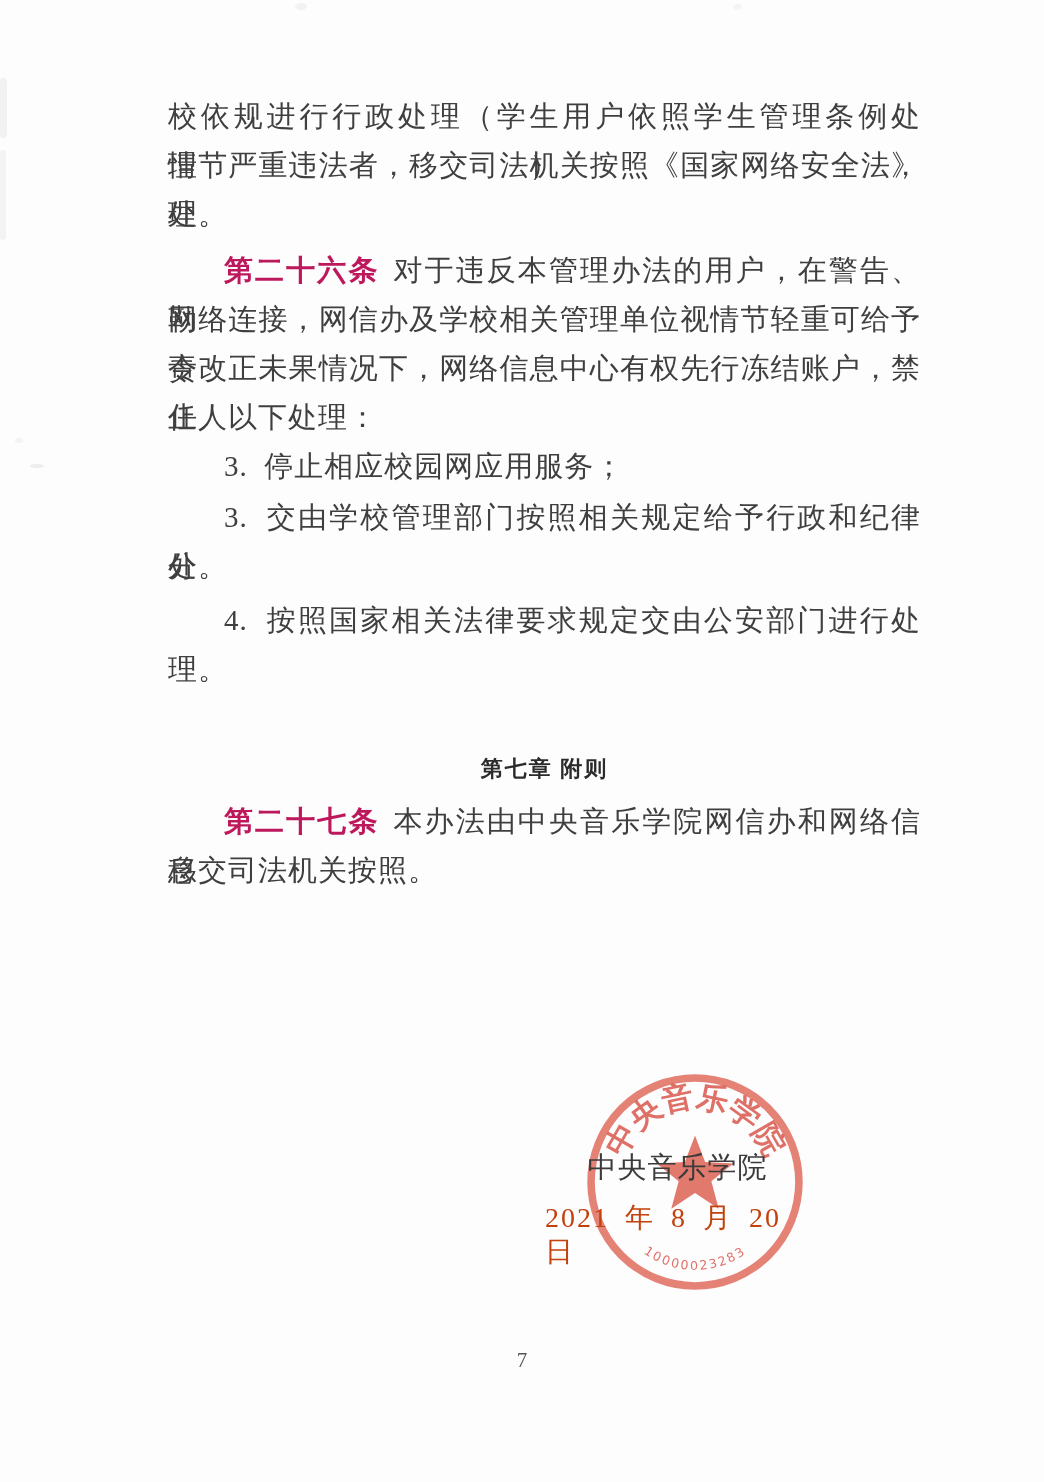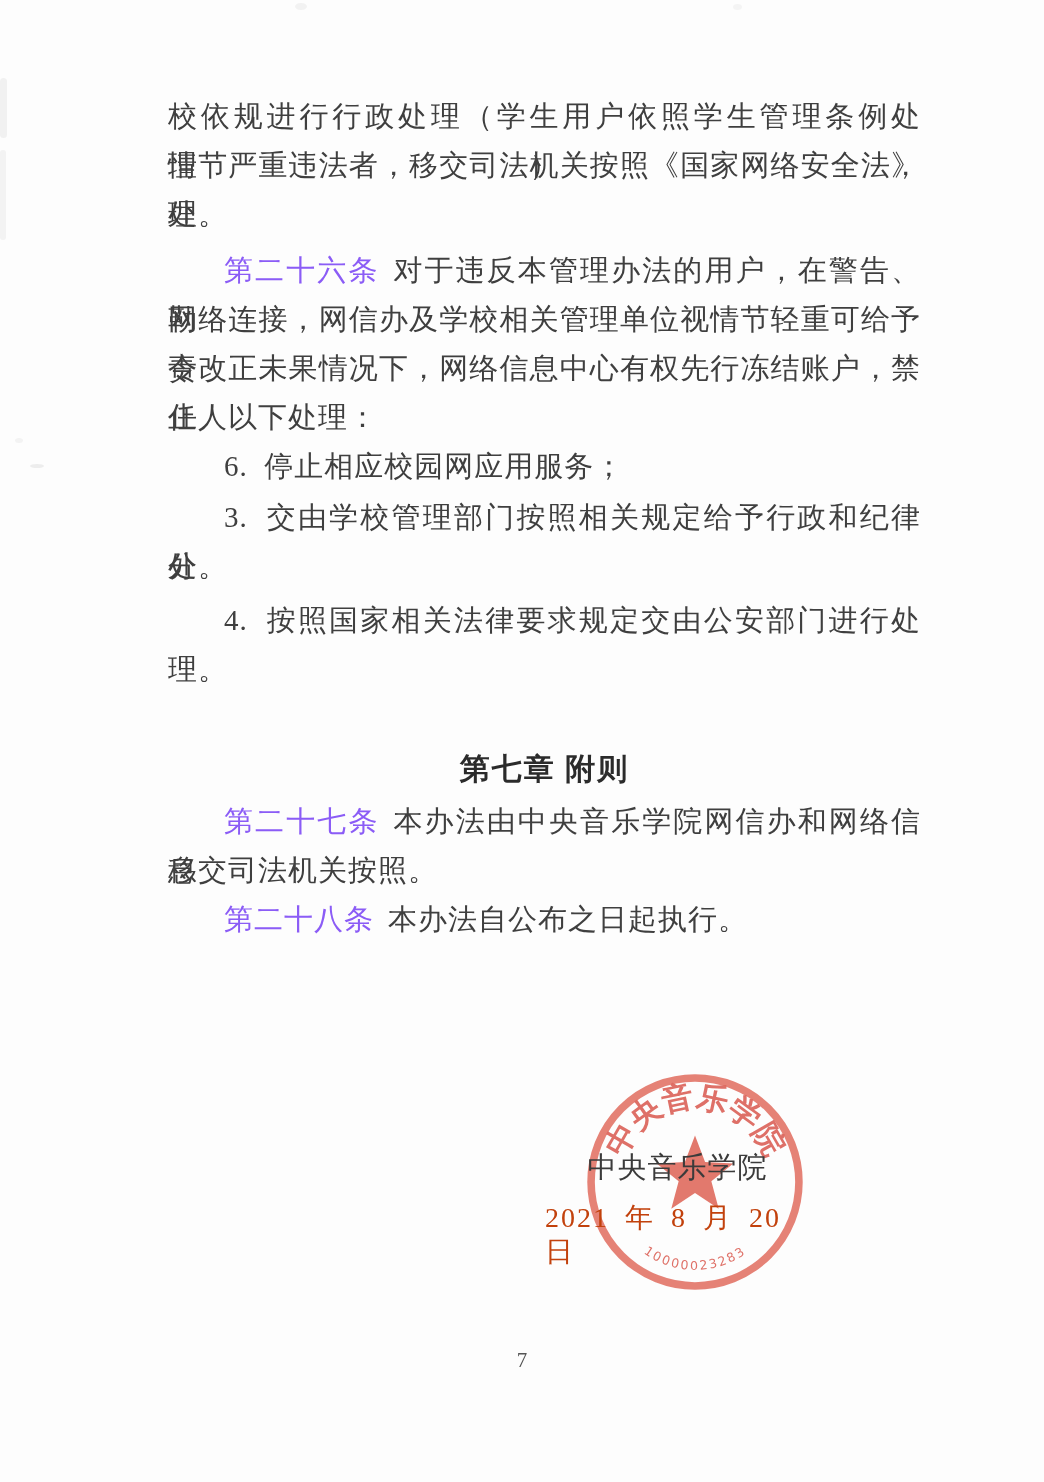--- a/index.html
+++ b/index.html
@@ -38,27 +38,27 @@
     text-align-last: justify;
     text-justify: inter-character;
   }
   .indent { text-indent: 56px; }
   .mt7  { margin-top: 7px; }
   .mt10 { margin-top: 10px; }
   .mt2  { margin-top: 2px; }
   .mt5  { margin-top: 5px; }
   .mt4  { margin-top: 4px; }
   .term {
-    font-weight: normal;
-    color: #8b5cf6;
+    font-weight: bold;
+    color: #be185d;
     margin-right: 14px;
   }
   .chapter-heading {
     margin-top: 50px;
-    font-size: 30px;
+    font-size: 22px;
     line-height: 49px;
     height: 49px;
     font-weight: bold;
     color: #2b2b2b;
     text-align: center;
     letter-spacing: 2px;
   }
   .sig-org {
     position: absolute;
     left: 585px;
@@ -132,32 +132,31 @@
 
     <div class="line full">校依规进行行政处理（学生用户依照学生管理条例处理），</div>
     <div class="line full">情节严重违法者，移交司法机关按照《国家网络安全法》处</div>
     <div class="line">理。</div>
 
     <div class="line full indent mt7"><span class="term">第二十六条</span><span>对于违反本管理办法的用户，在警告、勒</span></div>
     <div class="line full">网络连接，网信办及学校相关管理单位视情节轻重可给予责</div>
     <div class="line full">令改正未果情况下，网络信息中心有权先行冻结账户，禁止</div>
     <div class="line">任人以下处理：</div>
 
-    <div class="line indent">6.  停止相应校园网应用服务；</div>
+    <div class="line indent">3.  停止相应校园网应用服务；</div>
     <div class="line full indent mt2">3.  交由学校管理部门按照相关规定给予行政和纪律处</div>
     <div class="line">分。</div>
     <div class="line full indent mt5">4.  按照国家相关法律要求规定交由公安部门进行处</div>
     <div class="line">理。</div>
 
     <div class="chapter-heading">第七章 附则</div>
 
     <div class="line full indent mt4"><span class="term">第二十七条</span><span>本办法由中央音乐学院网信办和网络信息</span></div>
     <div class="line">移交司法机关按照。</div>
 
-    <div class="line indent"><span class="term">第二十八条</span><span>本办法自公布之日起执行。</span></div>
   </div>
 
   <svg class="seal" viewBox="0 0 220 220" xmlns="http://www.w3.org/2000/svg">
     <defs>
       <path id="ringTextPath" d="M 39.2 88.4 A 74 74 0 0 1 180.8 88.4" fill="none"></path>
       <path id="serialPath" d="M 56.4 178.6 A 87 87 0 0 0 163.6 178.6" fill="none"></path>
     </defs>
     <circle cx="110" cy="110" r="103" fill="none" stroke="#df6557" stroke-width="7.5" opacity="0.92"></circle>
     <polygon points="110,64 120,90.2 148,91.6 126.2,109.3 133.5,136.4 110,121 86.5,136.4 93.8,109.3 72,91.6 100,90.2" fill="#dc5f50" opacity="0.95"></polygon>
     <text font-family="Liberation Serif, DejaVu Serif, serif" font-size="31" font-weight="bold" fill="#d9554a" opacity="0.95">

